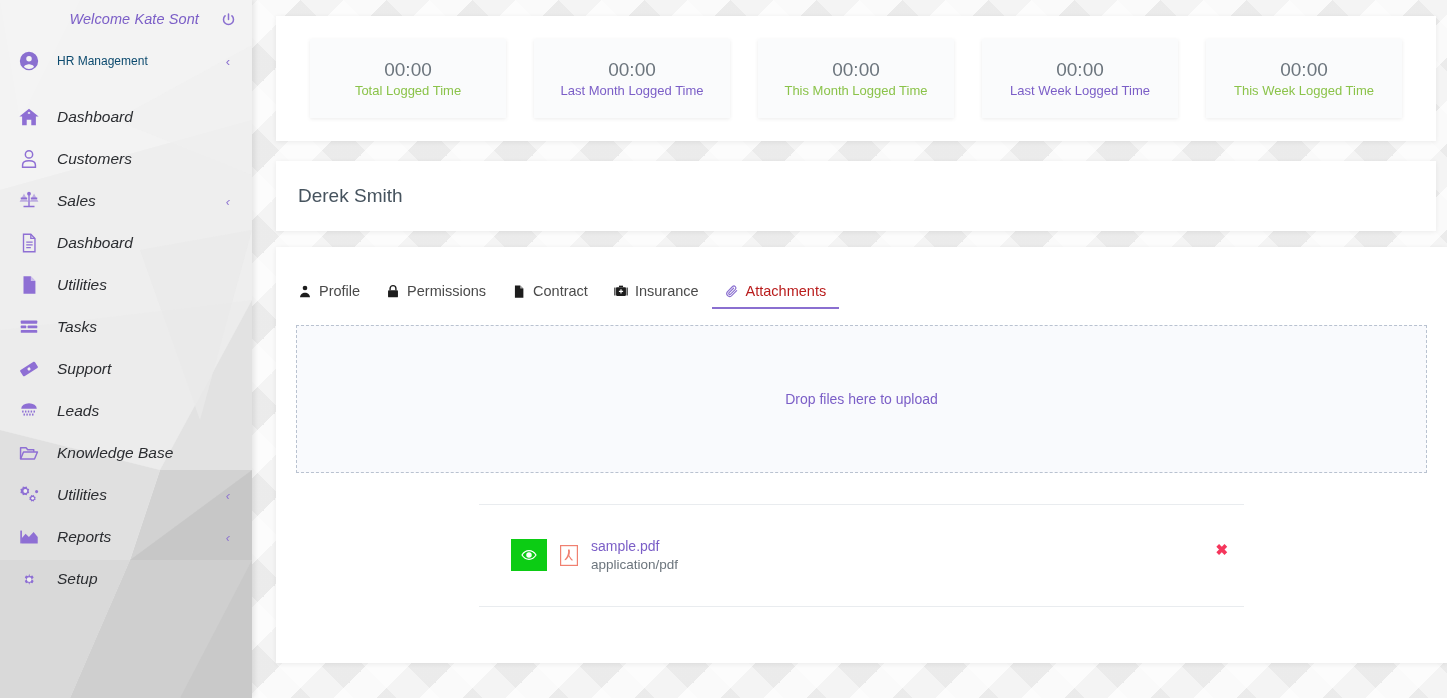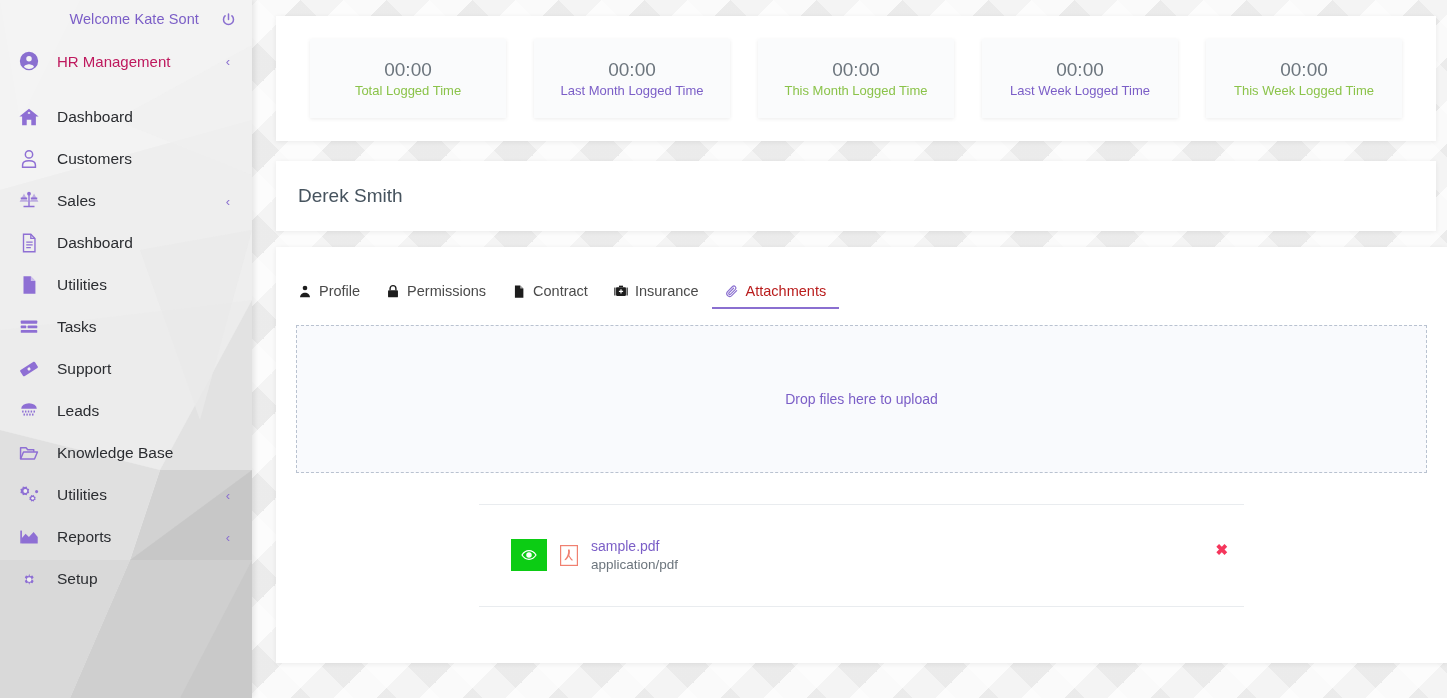--- a/index.html
+++ b/index.html
@@ -28,38 +28,39 @@
     z-index: 5;
   }
   #sidebar .poly { position: absolute; inset: 0; }
   #sidebar-inner { position: relative; z-index: 2; }
 
   .welcome-row {
     display: flex; align-items: center; justify-content: flex-end;
     height: 38px; padding: 0 16px 0 0; gap: 22px;
   }
   .welcome-text {
-    font-size: 14.5px; color: #7b5ec7;
+    font-style: italic; font-size: 14.5px; color: #7b5ec7;
     letter-spacing: .1px;
   }
   .power-icon { width: 15px; height: 15px; display:block; color:#8a6fd0; cursor:pointer; }
 
   .brand-row {
     display: flex; align-items: center;
     height: 46px; padding-left: 18px; gap: 17px;
   }
   .brand-row .bicon { width: 22px; height: 22px; color: #8a6fd0; flex: none; }
-  .brand-label { font-size: 15px; color: #be185d; flex: 1; }
+  .brand-label { font-size: 12px; color: #0c4a6e; flex: 1; }
   .caret { color: #8a6fd0; font-size: 13px; margin-right: 22px; line-height: 1; }
 
   .nav { margin-top: 12px; }
   .nav-item {
     display: flex; align-items: center;
     height: 42px; padding-left: 18px; gap: 17px;
     cursor: pointer;
+    font-style: italic;
   }
   .nav-item .nicon { width: 22px; height: 22px; flex: none; color: #8e6fd4; display:flex; align-items:center; justify-content:center;}
   .nav-item .nicon svg { width: 100%; height: 100%; display:block; }
   .nav-label { font-size: 15.5px; color: #2b2d31; flex: 1; }
 
   
   #main { position: absolute; left: 252px; top: 0; right: 0; bottom: 0; }
 
   .panel {
     background: #ffffff;

